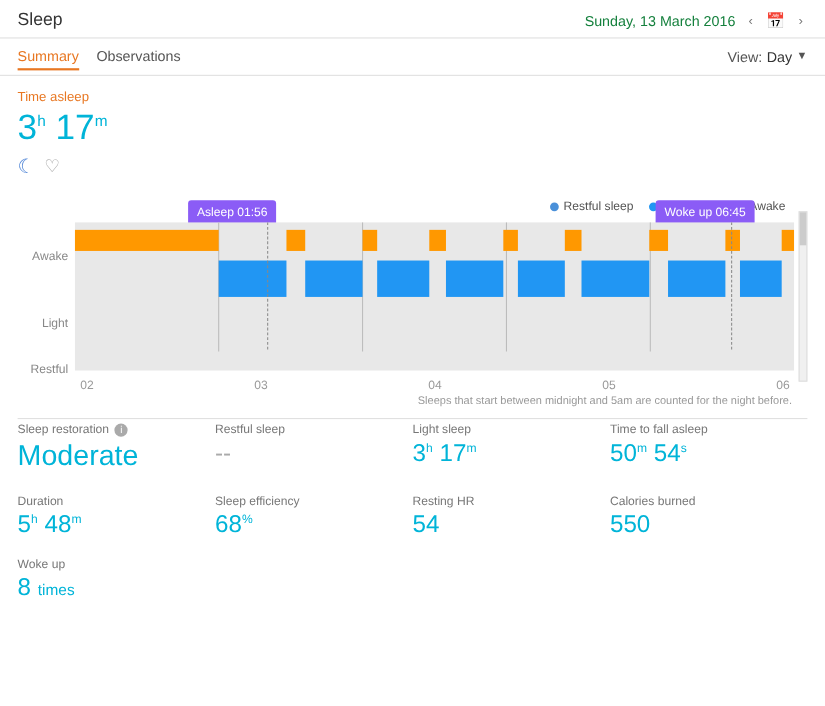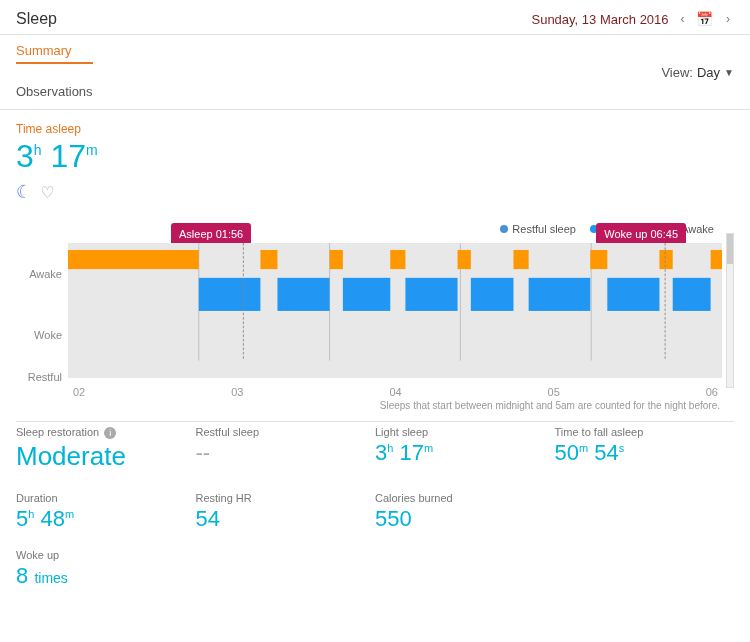--- a/index.html
+++ b/index.html
@@ -28,21 +28,21 @@
     }
     .header-right {
       display: flex;
       align-items: center;
       gap: 8px;
       font-size: 13px;
       color: #555;
     }
     .header-date {
       font-size: 13px;
-      color: #7f1d1d;
+      color: #15803d;
     }
     .nav-arrow {
       cursor: pointer;
       color: #777;
       font-size: 12px;
       padding: 2px 4px;
     }
     .calendar-icon {
       font-size: 14px;
       color: #777;
@@ -52,21 +52,20 @@
     .tabs {
       display: flex;
       align-items: center;
       justify-content: space-between;
       padding: 4px 16px;
       border-bottom: 1px solid #e0e0e0;
     }
     .tabs-left {
       display: flex;
       gap: 16px;
-      flex-direction: column;
     }
     .tab {
       font-size: 13px;
       color: #555;
       padding: 4px 0;
       cursor: pointer;
       border-bottom: 2px solid transparent;
     }
     .tab.active {
       color: #e87722;
@@ -137,21 +136,21 @@
     }
     .legend-dot {
       width: 8px;
       height: 8px;
       border-radius: 50%;
     }
 
     
     .tooltip {
       position: absolute;
-      background: #be185d;
+      background: #8b5cf6;
       color: #fff;
       font-size: 11px;
       padding: 4px 8px;
       border-radius: 3px;
       text-align: center;
       line-height: 1.4;
       white-space: nowrap;
     }
     .tooltip::after {
       content: '';
@@ -337,21 +336,21 @@
       <div class="legend-item">
         <div class="legend-dot" style="background:#FF9800;"></div>
         <span>Awake</span>
       </div>
     </div>
 
     <div class="sleep-chart-wrapper">
 
       <div class="y-labels">
         <div class="y-label" style="margin-top:10px;">Awake</div>
-        <div class="y-label" style="margin-top:20px;">Woke</div>
+        <div class="y-label" style="margin-top:20px;">Light</div>
         <div class="y-label">Restful</div>
       </div>
 
       <div class="tooltip" style="left:155px; top:0px;">
         <div>Asleep 01:56</div>
         <div>14 Mar</div>
       </div>
 
       <div class="tooltip" style="right:48px; top:0px;">
         <div>Woke up 06:45</div>
@@ -457,20 +456,26 @@
 
   <div class="stat-row2">
 
     <div class="stat-item">
       <div class="stat-label">Duration</div>
       <div class="stat-value">
         <span>5</span><sup>h</sup>&nbsp;<span>48</span><sup>m</sup>
       </div>
     </div>
 
+    <div class="stat-item">
+      <div class="stat-label">Sleep efficiency</div>
+      <div class="stat-value">
+        <span>68</span><sup>%</sup>
+      </div>
+    </div>
 
     <div class="stat-item">
       <div class="stat-label">Resting HR</div>
       <div class="stat-value">54</div>
     </div>
 
     <div class="stat-item">
       <div class="stat-label">Calories burned</div>
       <div class="stat-value">550</div>
     </div>

